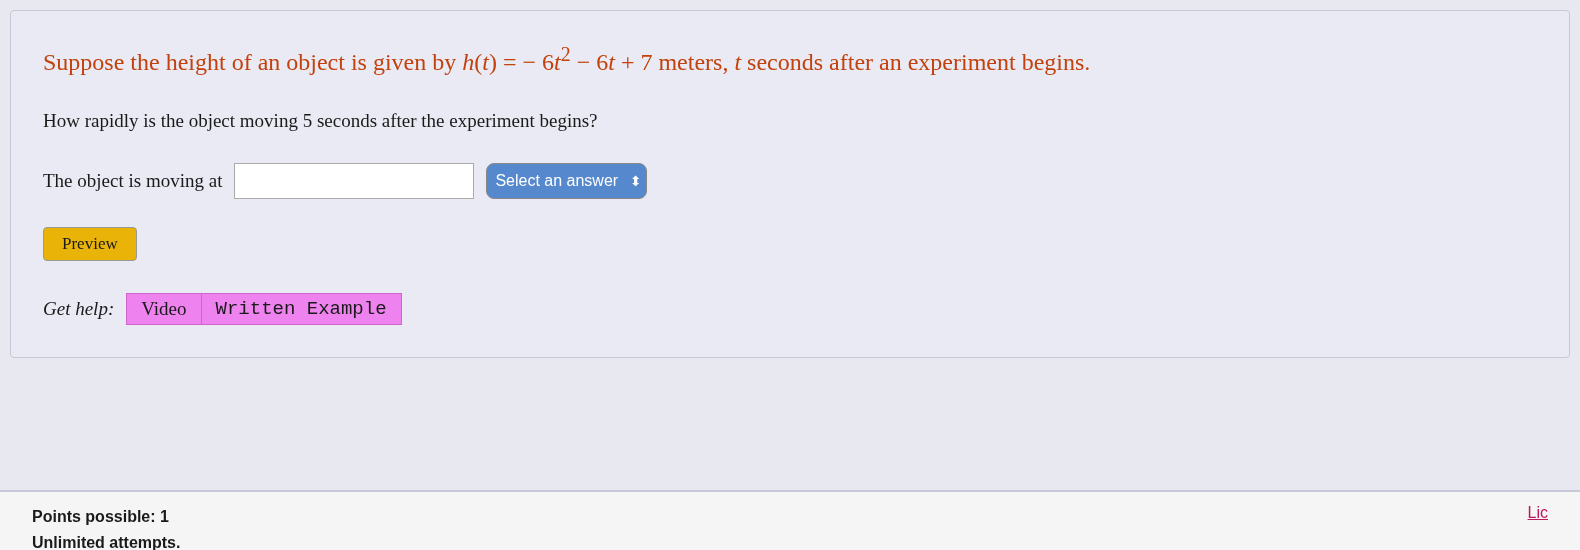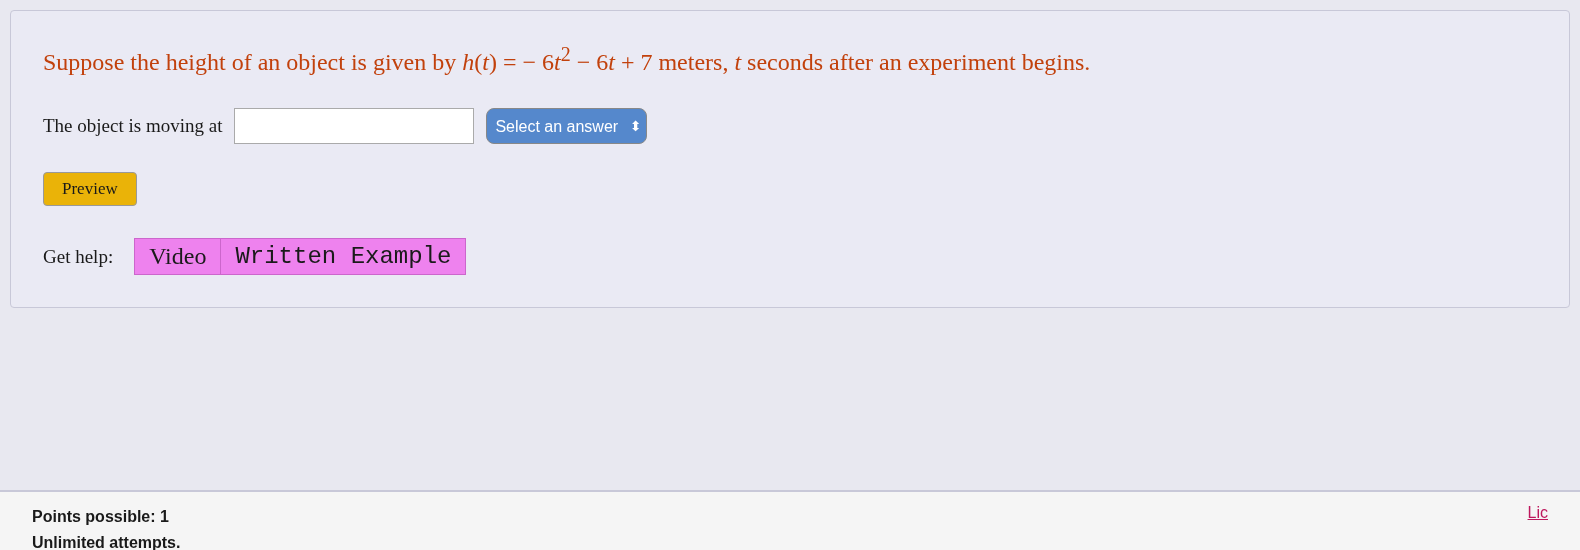--- a/index.html
+++ b/index.html
@@ -103,29 +103,30 @@
 
     .get-help-row {
       display: flex;
       align-items: center;
       gap: 0;
       font-size: 19px;
       color: #1a1a1a;
     }
 
     .get-help-label {
-      margin-right: 21px;
+      margin-right: 12px;
+      font-style: italic;
     }
 
     .help-btn {
       display: inline-block;
       background: #ee82ee;
       border: 1px solid #cc66cc;
       padding: 4px 14px;
-      font-size: 24px;
+      font-size: 19px;
       font-family: Georgia, serif;
       cursor: pointer;
       color: #1a1a1a;
     }
 
     .help-btn:first-of-type {
       border-right: 1px solid #cc66cc;
     }
 
     .help-btn + .help-btn {
@@ -165,20 +166,23 @@
 </head>
 <body>
 
 <div class="main-container">
   <div class="question-box">
 
     <div class="problem-statement">
       Suppose the height of an object is given by <span class="math">h</span>(<span class="math">t</span>) = − 6<span class="math">t</span><sup>2</sup> − 6<span class="math">t</span> + 7 meters, <span class="math">t</span> seconds after an experiment begins.
     </div>
 
+    <div class="question-line">
+      How rapidly is the object moving 5 seconds after the experiment begins?
+    </div>
 
     <div class="answer-row">
       <span>The object is moving at</span>
       <input type="text" class="answer-input" value="" placeholder="" style="">
       <div class="select-wrapper">
         <select class="answer-select">
           <option value="">Select an answer</option>
           <option value="m/s">m/s</option>
           <option value="ft/s">ft/s</option>
           <option value="km/s">km/s</option>

